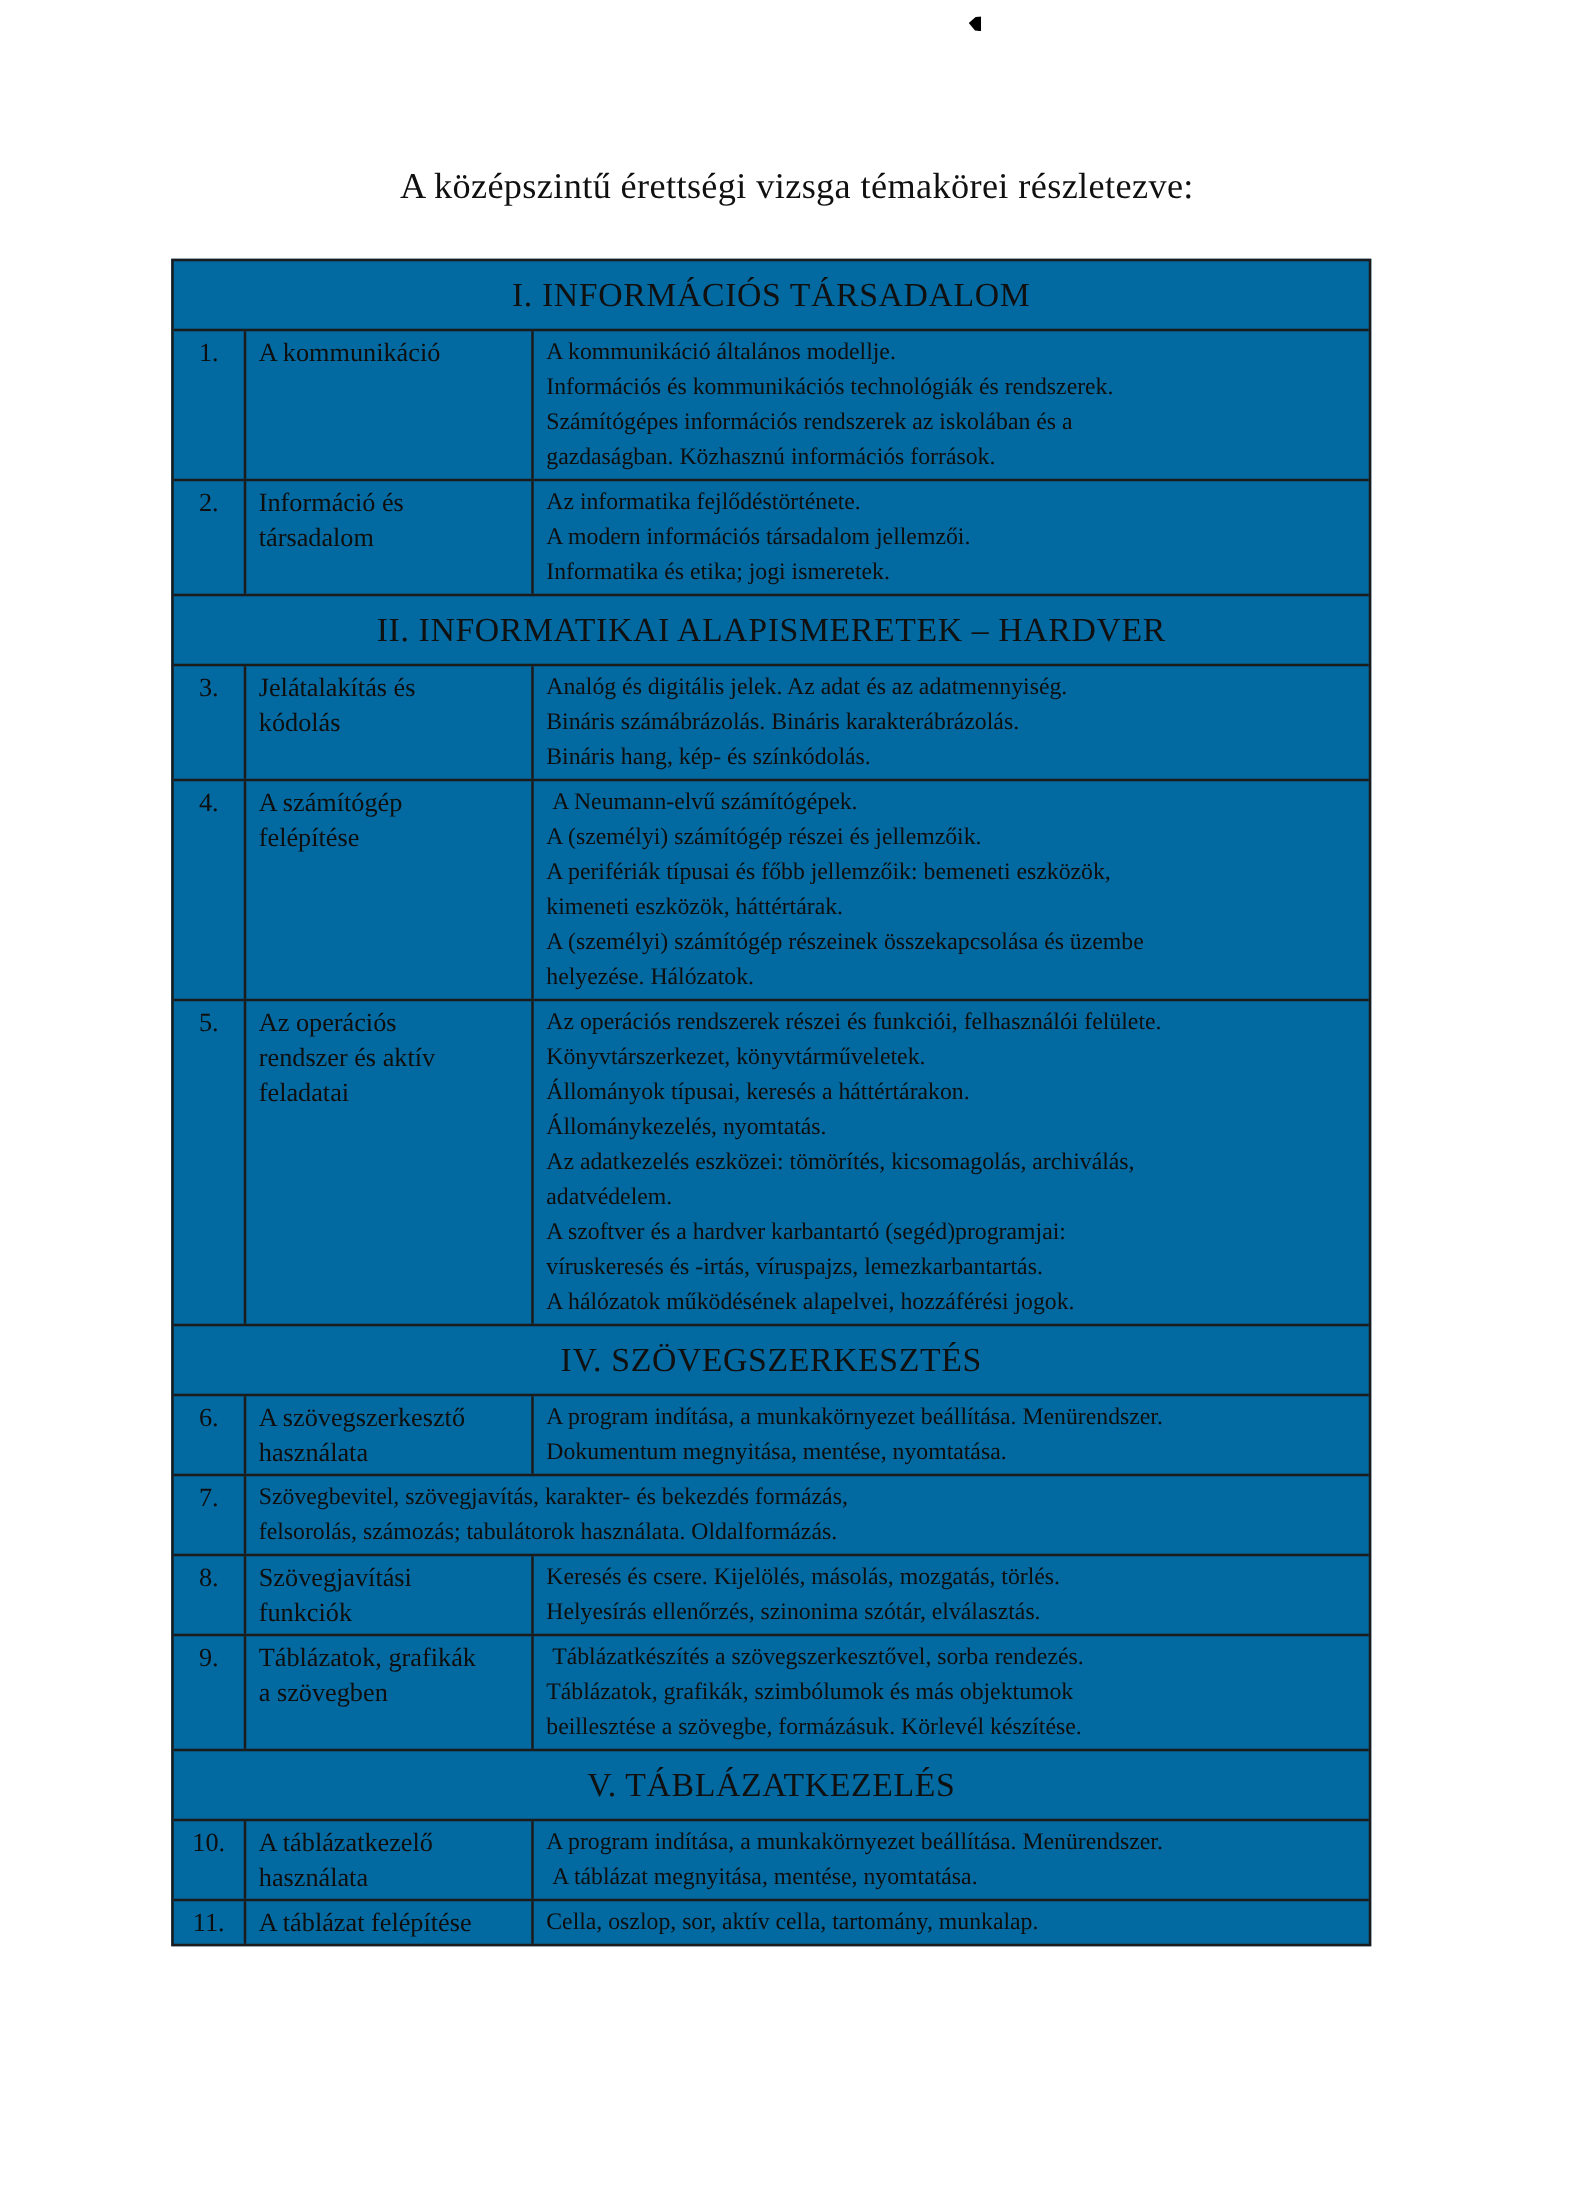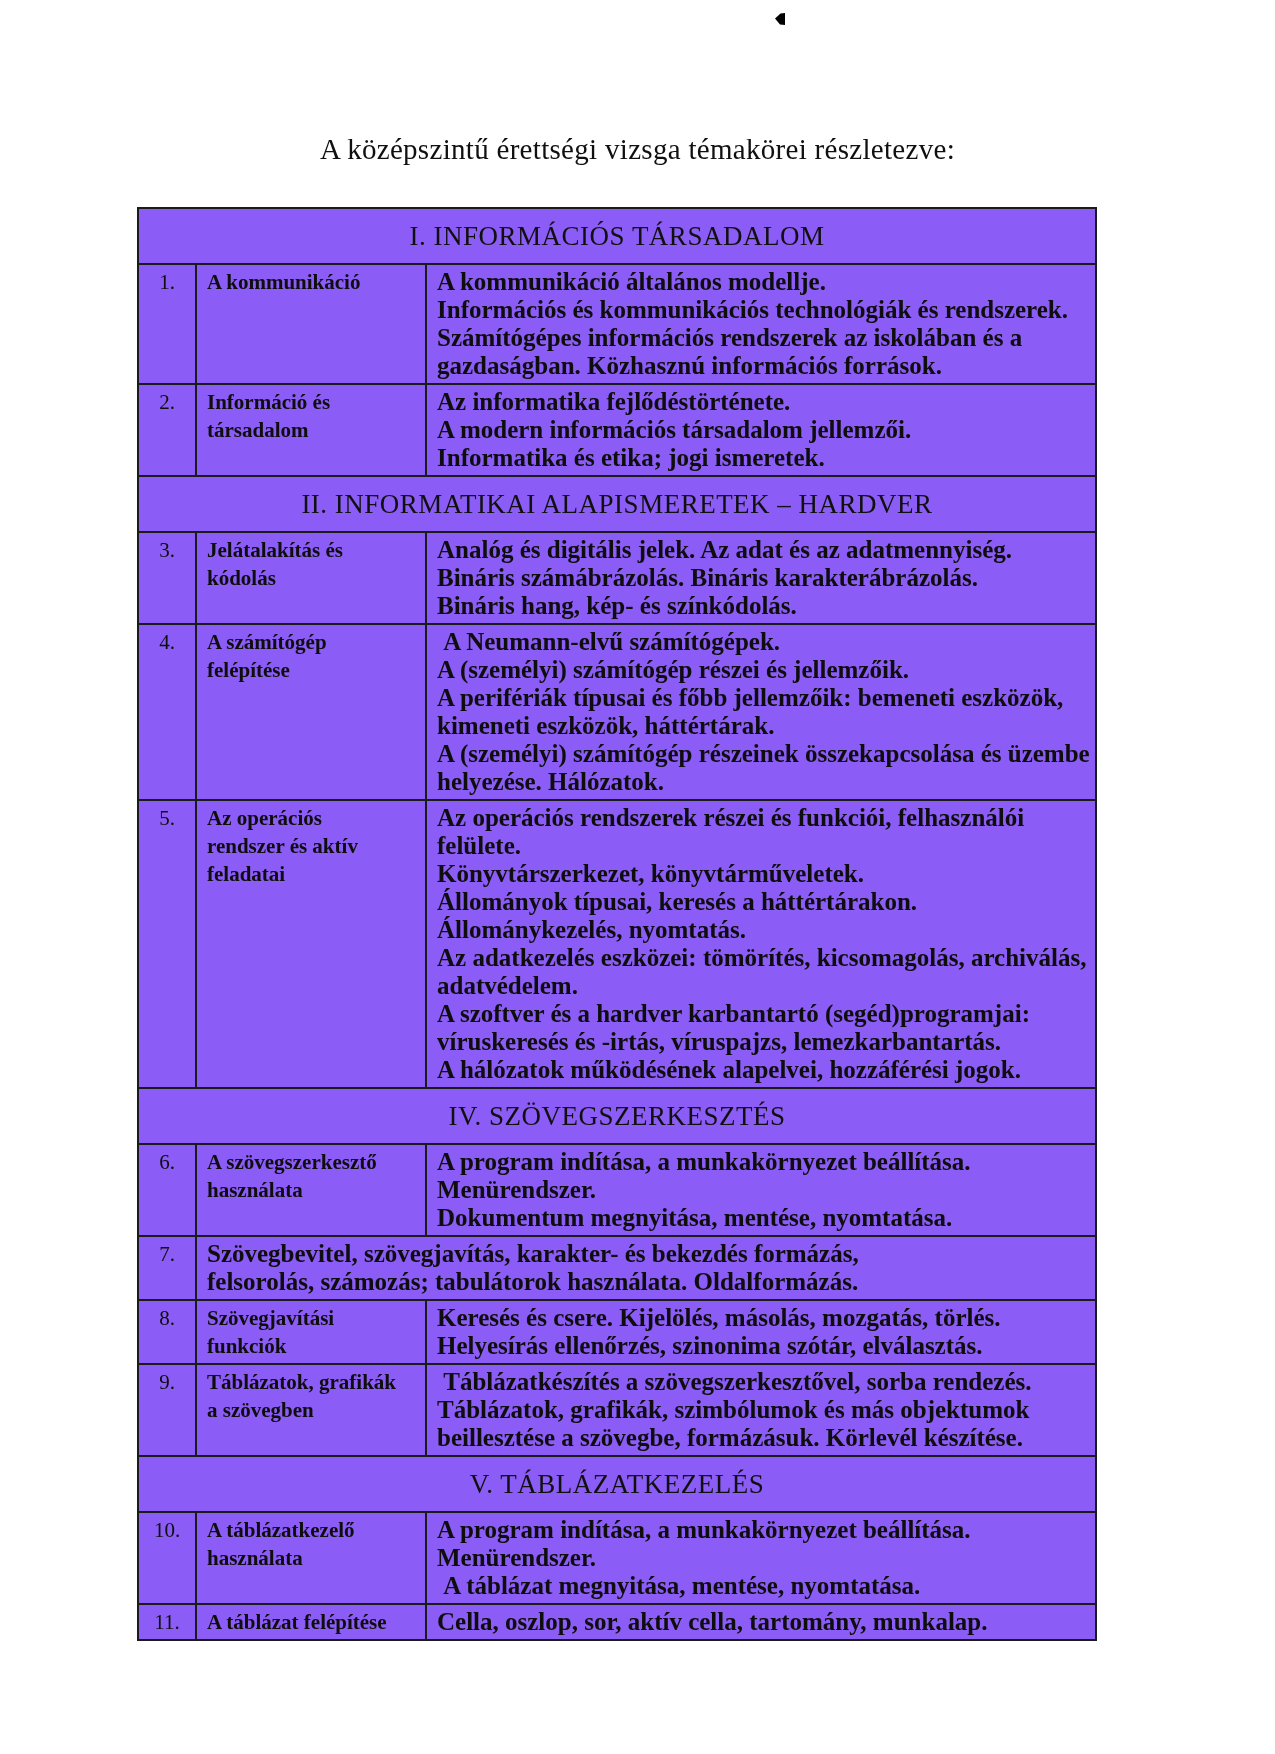--- a/index.html
+++ b/index.html
@@ -20,21 +20,21 @@
     position:absolute; top:132px; left:0; width:100%;
     text-align:center;
     font-size:29px; line-height:34px;
     letter-spacing:0.3px;
     color:#101010;
   }
   .exam-table {
     position:absolute; left:137px; top:207px;
     width:956px;
     border:2px solid #1b1b1b;
-    background:#8b5cf6;
+    background:#0369a1;
   }
   .section-heading {
     height:54px;
     border-bottom:2px solid #1b1b1b;
     display:flex; align-items:center; justify-content:center;
     font-size:27px; letter-spacing:0.5px;
     color:#101010;
   }
   .data-row { display:flex; border-bottom:2px solid #1b1b1b; }
   .data-row.last { border-bottom:none; }
@@ -47,23 +47,23 @@
   }
   .cell-topic {
     width:212px; flex:0 0 212px;
     border-right:2px solid #1b1b1b;
     padding:3px 6px 3px 10px;
     font-size:21px; line-height:28px;
   }
   .cell-details {
     flex:1 1 auto;
     padding:3px 0 3px 10px;
-    font-size:25px; line-height:28px;
-  }
-  .line { white-space:pre-wrap;font-weight:bold; }
+    font-size:19px; line-height:28px;
+  }
+  .line { white-space:pre-wrap; }
 </style>
 </head>
 <body>
 
 <div class="ink-speck"></div>
 
 <div class="doc-title">A középszintű érettségi vizsga témakörei részletezve:</div>
 
 <div class="exam-table">
 

